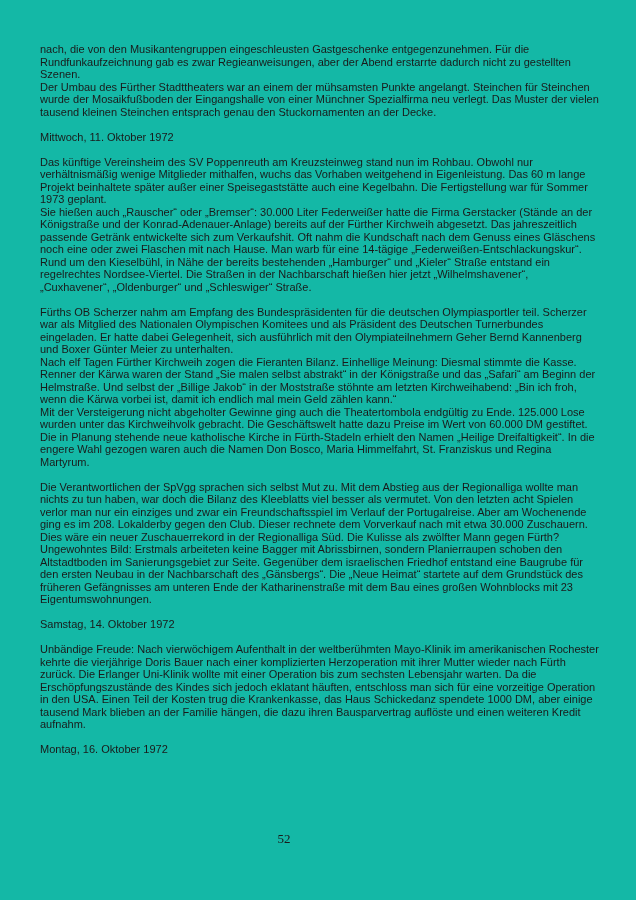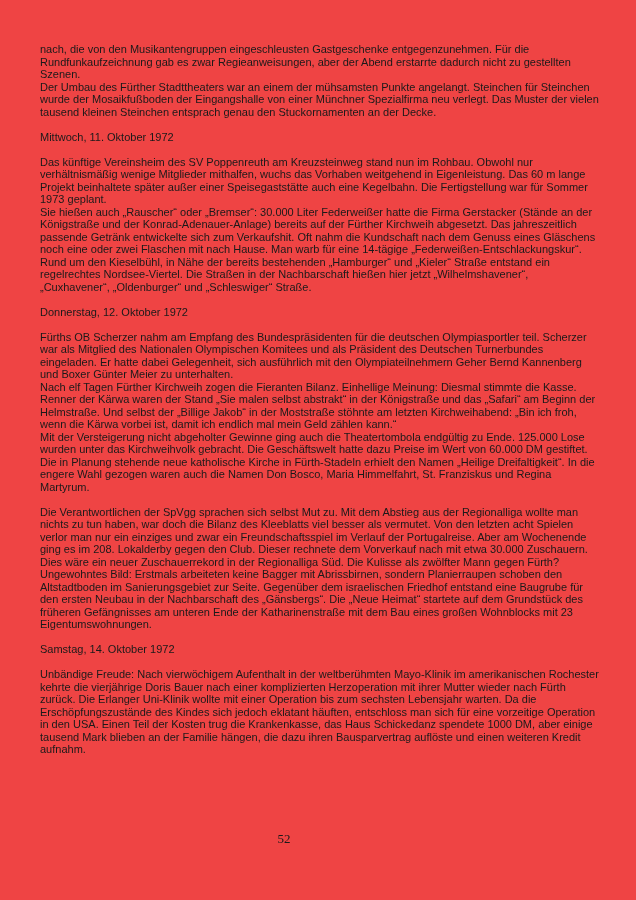--- a/index.html
+++ b/index.html
@@ -1,20 +1,20 @@
 <!DOCTYPE html>
 <html><head>
 <meta charset="utf-8">
 <style>
   html, body { margin: 0; padding: 0; background: #ffffff; }
   .page {
     position: relative;
     width: 636px;
     height: 900px;
-    background: #ef4444;
+    background: #14b8a6;
     font-family: "Liberation Sans", sans-serif;
     color: #1a1a1a;
     overflow: hidden;
   }
   .text-block {
     position: absolute;
     left: 40px;
     top: 43px;
     width: 592px;
   }
@@ -58,21 +58,20 @@
 verhältnismäßig wenige Mitglieder mithalfen, wuchs das Vorhaben weitgehend in Eigenleistung. Das 60 m lange
 Projekt beinhaltete später außer einer Speisegaststätte auch eine Kegelbahn. Die Fertigstellung war für Sommer
 1973 geplant.
 Sie hießen auch „Rauscher“ oder „Bremser“: 30.000 Liter Federweißer hatte die Firma Gerstacker (Stände an der
 Königstraße und der Konrad-Adenauer-Anlage) bereits auf der Fürther Kirchweih abgesetzt. Das jahreszeitlich
 passende Getränk entwickelte sich zum Verkaufshit. Oft nahm die Kundschaft nach dem Genuss eines Gläschens
 noch eine oder zwei Flaschen mit nach Hause. Man warb für eine 14-tägige „Federweißen-Entschlackungskur“.
 Rund um den Kieselbühl, in Nähe der bereits bestehenden „Hamburger“ und „Kieler“ Straße entstand ein
 regelrechtes Nordsee-Viertel. Die Straßen in der Nachbarschaft hießen hier jetzt „Wilhelmshavener“,
 „Cuxhavener“, „Oldenburger“ und „Schleswiger“ Straße.</div>
-    <div class="date-heading">Donnerstag, 12. Oktober 1972</div>
     <div class="para">Fürths OB Scherzer nahm am Empfang des Bundespräsidenten für die deutschen Olympiasportler teil. Scherzer
 war als Mitglied des Nationalen Olympischen Komitees und als Präsident des Deutschen Turnerbundes
 eingeladen. Er hatte dabei Gelegenheit, sich ausführlich mit den Olympiateilnehmern Geher Bernd Kannenberg
 und Boxer Günter Meier zu unterhalten.
 Nach elf Tagen Fürther Kirchweih zogen die Fieranten Bilanz. Einhellige Meinung: Diesmal stimmte die Kasse.
 Renner der Kärwa waren der Stand „Sie malen selbst abstrakt“ in der Königstraße und das „Safari“ am Beginn der
 Helmstraße. Und selbst der „Billige Jakob“ in der Moststraße stöhnte am letzten Kirchweihabend: „Bin ich froh,
 wenn die Kärwa vorbei ist, damit ich endlich mal mein Geld zählen kann.“
 Mit der Versteigerung nicht abgeholter Gewinne ging auch die Theatertombola endgültig zu Ende. 125.000 Lose
 wurden unter das Kirchweihvolk gebracht. Die Geschäftswelt hatte dazu Preise im Wert von 60.000 DM gestiftet.
@@ -90,15 +89,16 @@
 früheren Gefängnisses am unteren Ende der Katharinenstraße mit dem Bau eines großen Wohnblocks mit 23
 Eigentumswohnungen.</div>
     <div class="date-heading">Samstag, 14. Oktober 1972</div>
     <div class="para">Unbändige Freude: Nach vierwöchigem Aufenthalt in der weltberühmten Mayo-Klinik im amerikanischen Rochester
 kehrte die vierjährige Doris Bauer nach einer komplizierten Herzoperation mit ihrer Mutter wieder nach Fürth
 zurück. Die Erlanger Uni-Klinik wollte mit einer Operation bis zum sechsten Lebensjahr warten. Da die
 Erschöpfungszustände des Kindes sich jedoch eklatant häuften, entschloss man sich für eine vorzeitige Operation
 in den USA. Einen Teil der Kosten trug die Krankenkasse, das Haus Schickedanz spendete 1000 DM, aber einige
 tausend Mark blieben an der Familie hängen, die dazu ihren Bausparvertrag auflöste und einen weiteren Kredit
 aufnahm.</div>
+    <div class="date-heading">Montag, 16. Oktober 1972</div>
   </div>
   <div class="page-number">52</div>
 </div>
 
 </body></html>

